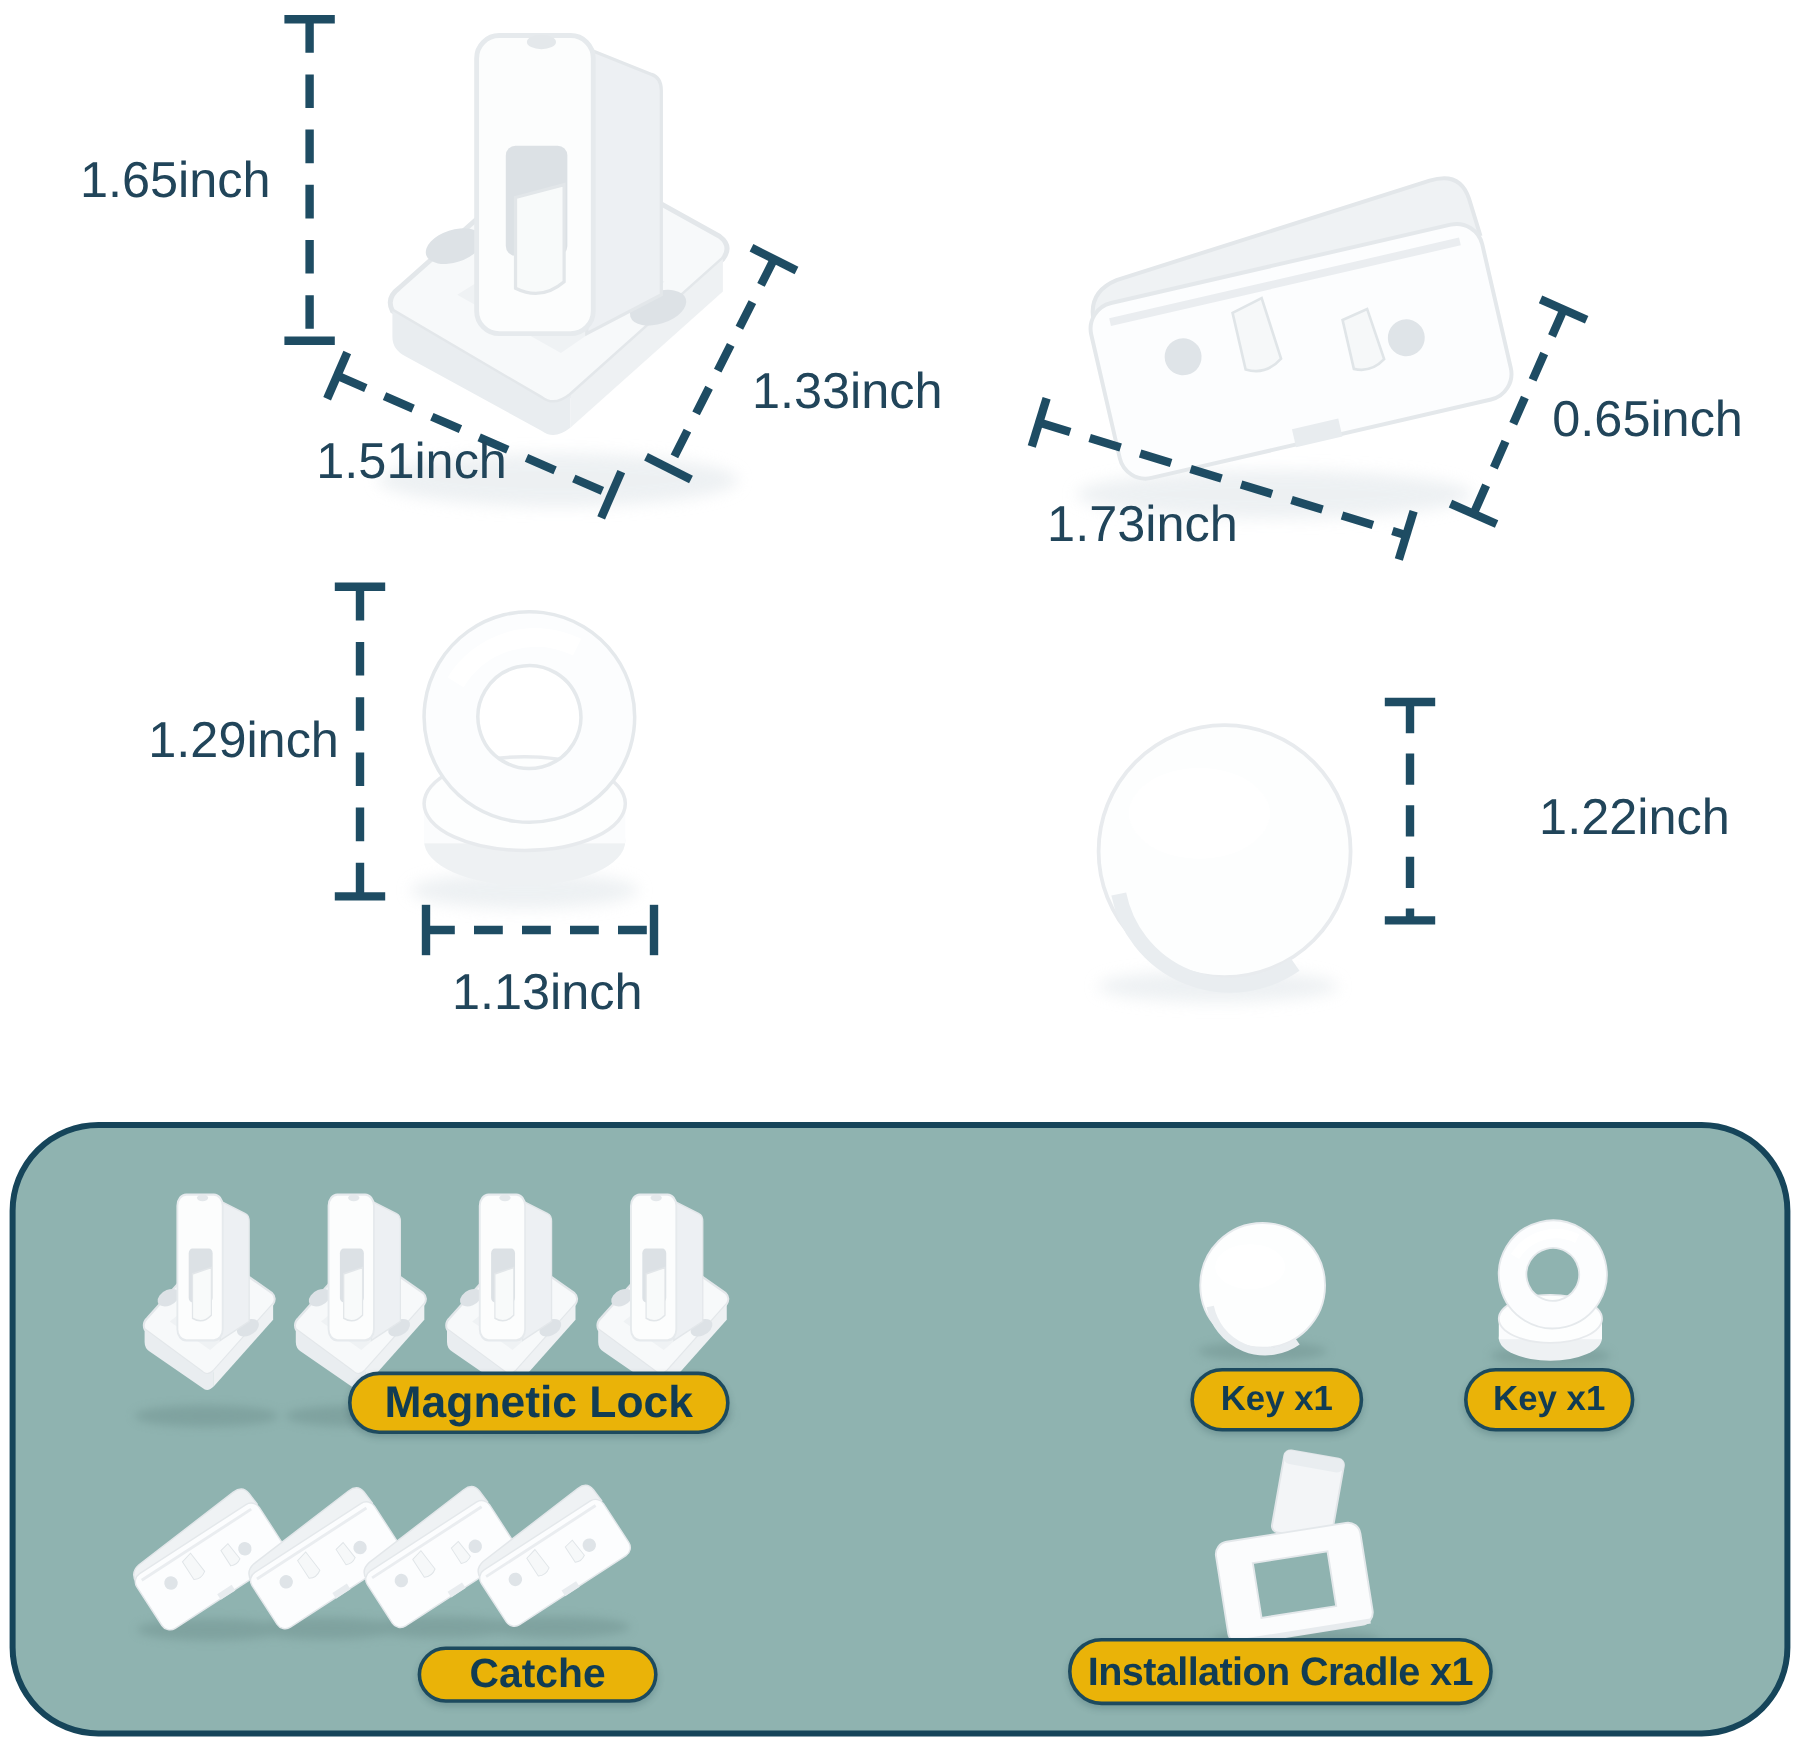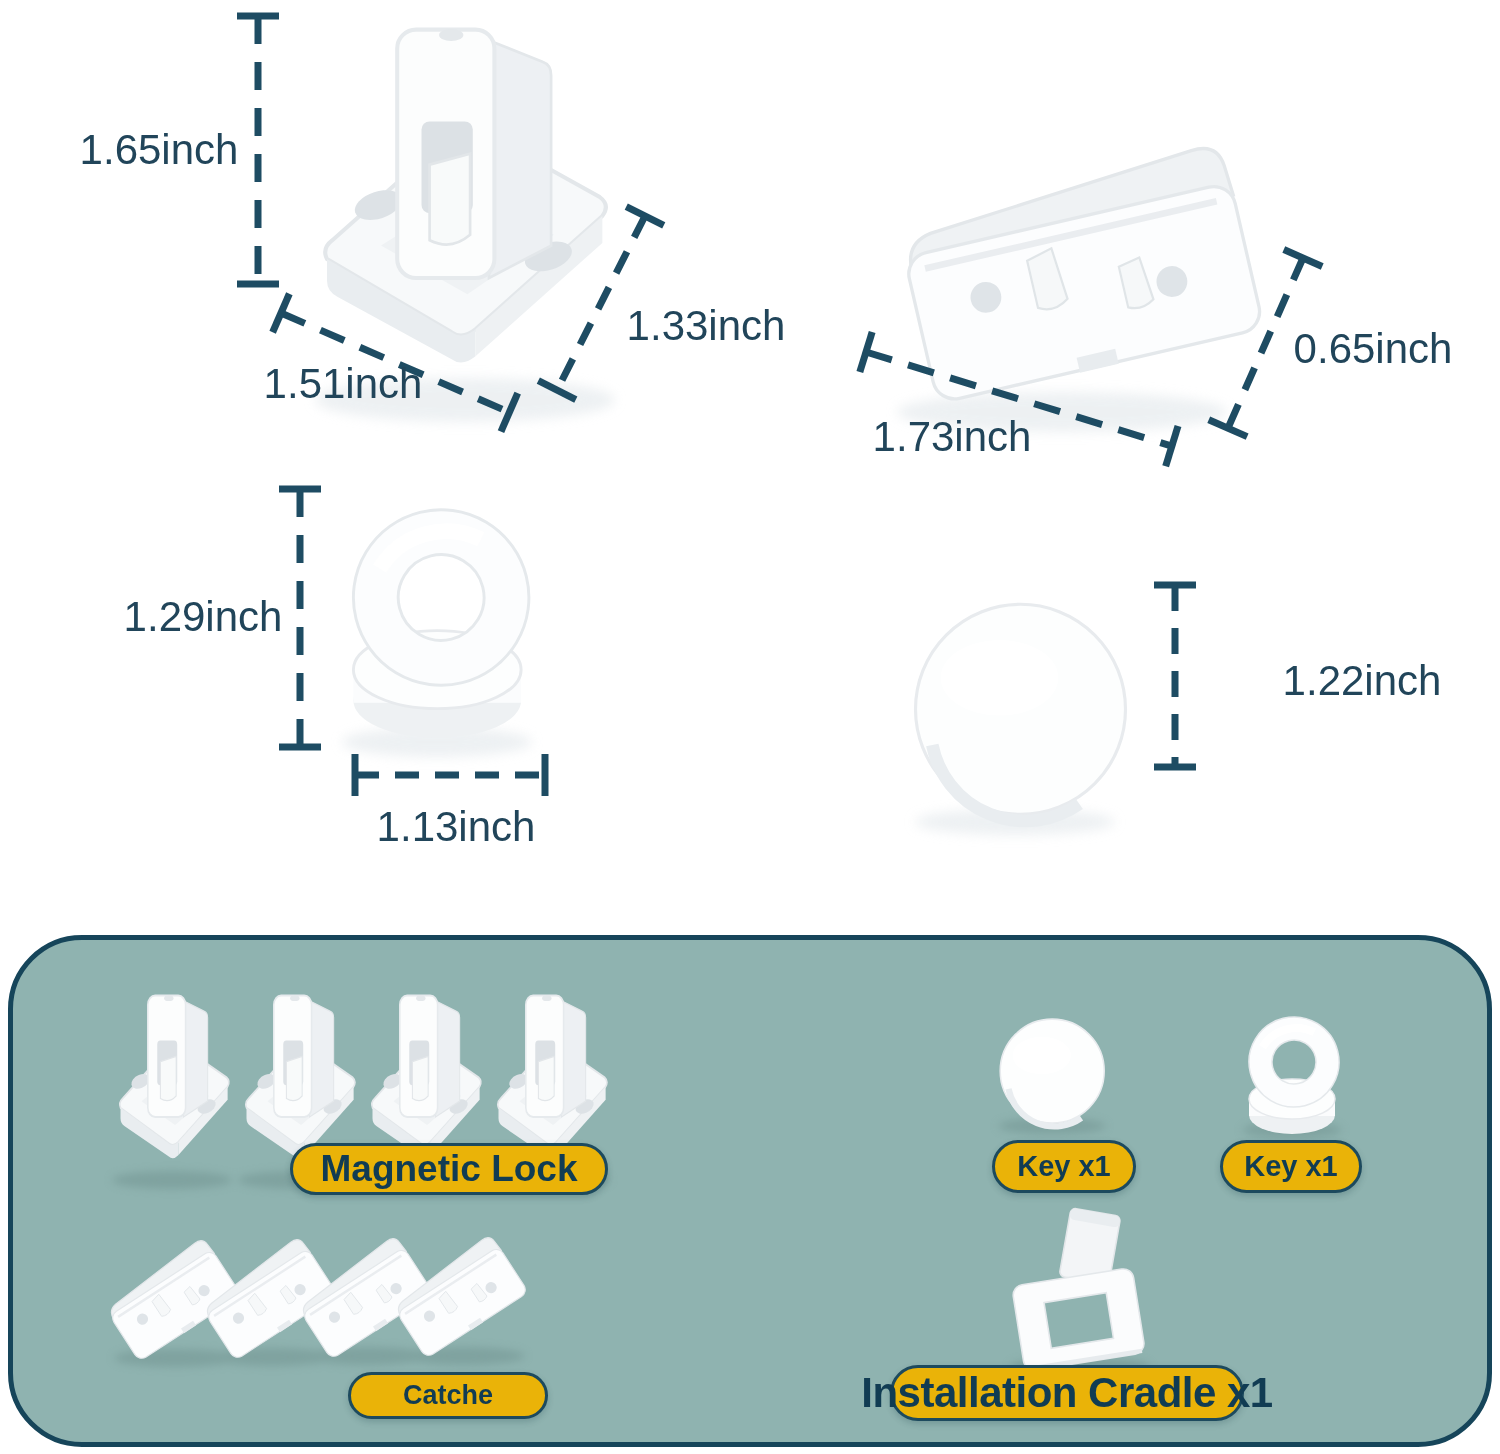--- a/index.html
+++ b/index.html
@@ -16,23 +16,23 @@
     position:absolute;z-index:3;transform:translate(-50%,-50%);
     font-size:42px;color:#21455a;white-space:nowrap;letter-spacing:0;
   }
   .pill{
     position:absolute;z-index:3;background:#eab308;border:3px solid #1d4a5e;
     border-radius:60px;display:flex;align-items:center;justify-content:center;
     color:#113c53;font-weight:bold;white-space:nowrap;
     box-shadow:0 3px 6px rgba(25,60,70,.22);
   }
   .pill-ml{font-size:37px}
-  .pill-catche{font-size:27px}
+  .pill-catche{font-size:34px}
   .pill-key{font-size:29px}
-  .pill-cradle{font-size:42px;letter-spacing:-.5px}
+  .pill-cradle{font-size:33px;letter-spacing:-.5px}
 </style>
 </head>
 <body>
 
 <div class="panel"></div>
 
 <svg class="scene" width="1500" height="1454" viewBox="0 0 1500 1454">
   <defs>
     <filter id="blur6" x="-50%" y="-50%" width="200%" height="200%">
         <feGaussianBlur stdDeviation="6"></feGaussianBlur>
@@ -186,21 +186,21 @@
     <use href="#sym-catch" transform="translate(268,1299) rotate(-33) scale(0.8) translate(-80,-50)"></use>
     <use href="#sym-catch" transform="translate(364,1298) rotate(-33) scale(0.8) translate(-80,-50)"></use>
     <use href="#sym-catch" transform="translate(459,1297) rotate(-33) scale(0.8) translate(-80,-50)"></use>
   </g>
 
   <use href="#sym-disc" transform="translate(995,1016) scale(1.04)"></use>
   <use href="#sym-loopkey" transform="translate(1237,1012) scale(1.0)"></use>
   <use href="#sym-cradle" transform="translate(1000,1205) scale(1.05)"></use>
 </svg>
 
-<div class="dimlabel" style="left:159px;top:150px">1.65inch</div>
+<div class="dimlabel" style="left:146px;top:150px">1.65inch</div>
 <div class="dimlabel" style="left:343px;top:384px">1.51inch</div>
 <div class="dimlabel" style="left:706px;top:326px">1.33inch</div>
 <div class="dimlabel" style="left:952px;top:437px">1.73inch</div>
 <div class="dimlabel" style="left:1373px;top:349px">0.65inch</div>
 <div class="dimlabel" style="left:203px;top:617px">1.29inch</div>
 <div class="dimlabel" style="left:456px;top:827px">1.13inch</div>
 <div class="dimlabel" style="left:1362px;top:681px">1.22inch</div>
 
 <div class="pill pill-ml" style="left:290px;top:1143px;width:312px;height:46px">Magnetic Lock</div>
 <div class="pill pill-catche" style="left:348px;top:1372px;width:194px;height:41px">Catche</div>

